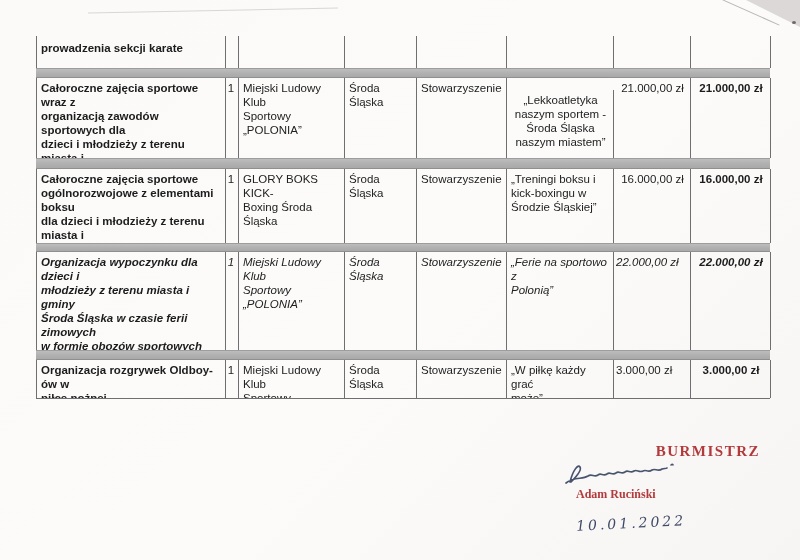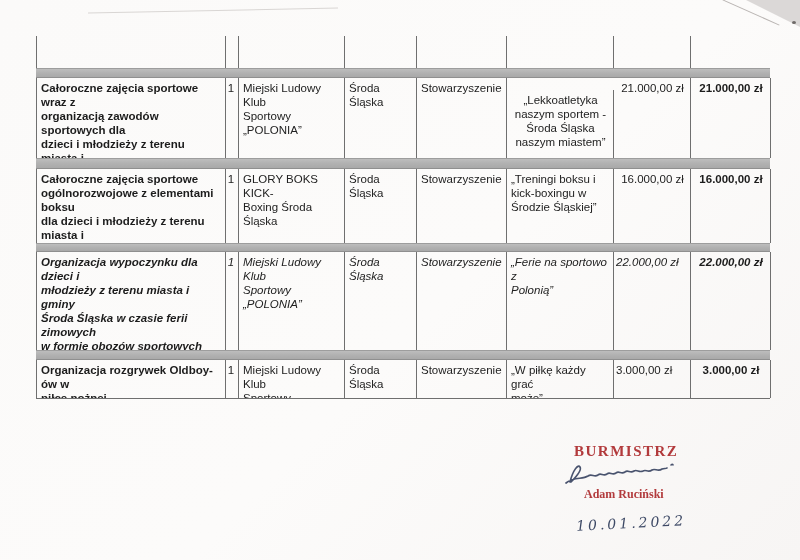--- a/index.html
+++ b/index.html
@@ -85,28 +85,29 @@
 
   
   .sig-block { position: absolute; left: 560px; top: 443px; width: 200px; }
   .stamp-title {
     font-family: "Liberation Serif", serif;
     font-weight: bold;
     font-size: 15px;
     letter-spacing: 1.5px;
     color: #b23a3c;
     margin-left: 14px;
+    text-align: right;
   }
   .sig-svg { display: block; margin: 1px 0 0 2px; }
   .stamp-name {
     font-family: "Liberation Serif", serif;
     font-weight: bold;
     font-size: 12px;
     color: #b23a3c;
-    margin: 0 0 0 24px;
+    margin: 0 0 0 16px;
   }
   .hand-date {
     font-family: "DejaVu Serif", serif;
     font-style: italic;
     font-size: 14px;
     letter-spacing: 3px;
     color: #3e4a66;
     margin: 11px 0 0 16px;
     transform: rotate(-3deg);
   }
@@ -117,20 +118,21 @@
 <div class="page">
 
   <div class="scan-line-top"></div>
   <div class="scan-corner"></div>
   <div class="scan-corner-edge"></div>
   <div class="scan-speck"></div>
 
   <div class="doc-table">
 
     <div class="t-row row-partial">
+      <div class="cell c-desc">prowadzenia sekcji karate</div>
       <div class="cell c-num"></div>
       <div class="cell"></div>
       <div class="cell"></div>
       <div class="cell"></div>
       <div class="cell"></div>
       <div class="cell"></div>
       <div class="cell"></div>
     </div>
 
     <div class="sep-bar"></div>

